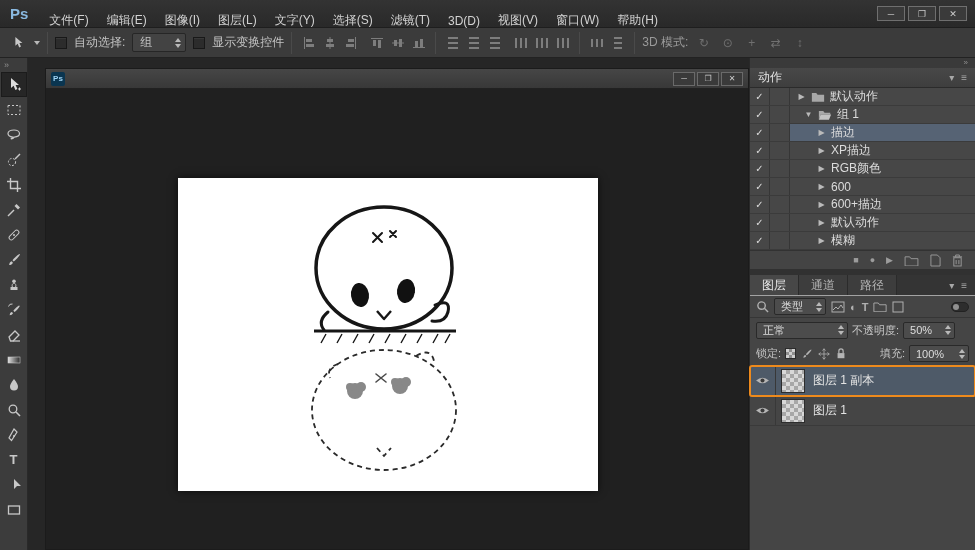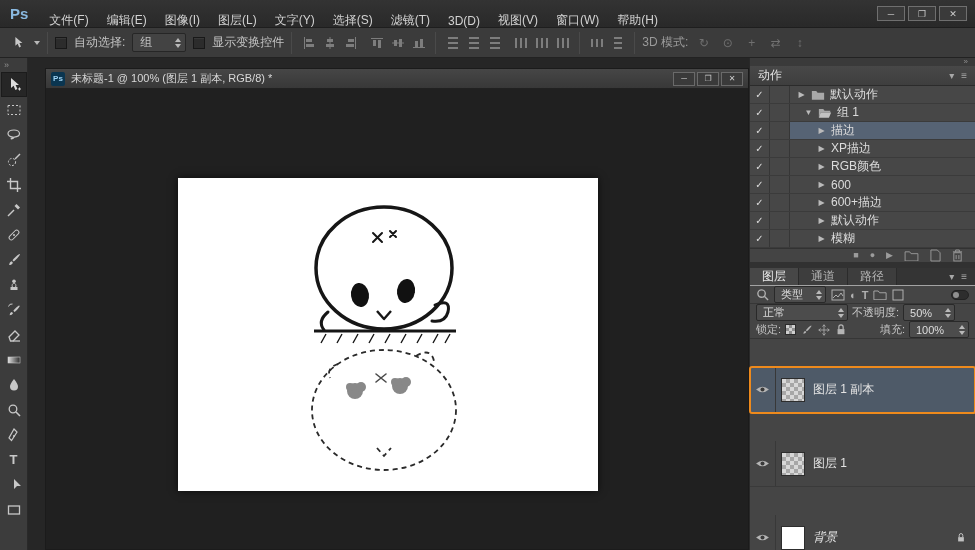--- a/index.html
+++ b/index.html
@@ -76,21 +76,21 @@
   .brow{height:24px;display:flex;align-items:center;gap:4px;padding:0 6px;background:#454545;}
   .lockrow{height:24px;display:flex;align-items:center;gap:4px;padding:0 6px;border-bottom:1px solid #363636;background:#454545;}
   .small-combo{height:17px;background:#4c4c4c;border:1px solid #292929;border-radius:2px;display:flex;align-items:center;gap:5px;padding:0 3px 0 6px;font-size:11px;color:#ddd;}
   .lbl{font-size:11px;color:#c6c6c6;white-space:nowrap;}
   .lock-icons{display:flex;gap:5px;align-items:center;}
   .mini-checker{width:11px;height:11px;background-color:#cfcfcf;background-image:linear-gradient(45deg,#8e8e8e 25%,transparent 25%,transparent 75%,#8e8e8e 75%),linear-gradient(45deg,#8e8e8e 25%,transparent 25%,transparent 75%,#8e8e8e 75%);background-size:6px 6px;background-position:0 0,3px 3px;border:1px solid #2c2c2c;}
   .switch{width:18px;height:10px;background:#2d2d2d;border:1px solid #222;border-radius:5px;margin-left:auto;position:relative;}
   .switch::after{content:"";position:absolute;left:1px;top:1px;width:6px;height:6px;background:#909090;border-radius:50%;}
 
   .layers-list{flex:1;background:#454545;display:flex;flex-direction:column;}
-  .lrow{height:46px;display:flex;align-items:center;border-bottom:1px solid #3a3a3a;background:#454545;position:relative;margin-top:28px;}
+  .lrow{height:30px;display:flex;align-items:center;border-bottom:1px solid #3a3a3a;background:#454545;position:relative;}
   .leye{width:26px;height:100%;display:flex;align-items:center;justify-content:center;border-right:1px solid #383838;flex:none;}
   .lthumb{width:24px;height:24px;margin-left:5px;border:1px solid #2d2d2d;flex:none;}
   .checker{background-color:#d8d8d8;background-image:linear-gradient(45deg,#a7a7a7 25%,transparent 25%,transparent 75%,#a7a7a7 75%),linear-gradient(45deg,#a7a7a7 25%,transparent 25%,transparent 75%,#a7a7a7 75%);background-size:8px 8px;background-position:0 0,4px 4px;}
   .thumb-white{background:#fff;}
   .lname{margin-left:8px;color:#e3e3e3;}
   .lrow.selected{background:#4e5a68;outline:2px solid #ee8a1c;outline-offset:-1px;border-radius:2px;z-index:2;}
   .llock{margin-left:auto;margin-right:9px;display:flex;align-items:center;}
 </style>
 </head>
 <body>
@@ -366,21 +366,20 @@
         <svg viewBox="0 0 16 16">
           <rect x="2.5" y="4" width="11" height="8" fill="none" stroke="#c8c8c8" stroke-width="1.3"></rect>
         </svg>
       </div>
   </div>
 
   <div class="doc-area">
     <div class="doc-window">
       <div class="doc-titlebar">
         <div class="doc-icon">Ps</div>
-        <span class="doc-title">未标题-1 @ 100% (图层 1 副本, RGB/8) *</span>
         <div class="doc-controls">
           <div class="doc-btn">─</div>
           <div class="doc-btn">❐</div>
           <div class="doc-btn">✕</div>
         </div>
       </div>
       <div class="canvas">
         <div class="artwork">
           <svg width="420" height="313" viewBox="0 0 420 313">
 
@@ -631,31 +630,15 @@
       <div class="lrow">
         <div class="leye">
           <svg width="15" height="11" viewBox="0 0 16 12">
               <path d="M1 6Q8 0 15 6 8 12 1 6Z" fill="#b5b5b5"></path>
               <circle cx="8" cy="6" r="2.2" fill="#3a3a3a"></circle>
             </svg>
         </div>
         <div class="lthumb checker"></div>
         <span class="lname">图层 1</span>
       </div>
-      <div class="lrow">
-        <div class="leye">
-          <svg width="15" height="11" viewBox="0 0 16 12">
-              <path d="M1 6Q8 0 15 6 8 12 1 6Z" fill="#b5b5b5"></path>
-              <circle cx="8" cy="6" r="2.2" fill="#3a3a3a"></circle>
-            </svg>
-        </div>
-        <div class="lthumb thumb-white"></div>
-        <span class="lname" style="font-style:italic">背景</span>
-        <span class="llock">
-          <svg width="10" height="11" viewBox="0 0 14 15">
-              <rect x="3" y="7" width="8" height="6" fill="#c0c0c0"></rect>
-              <path d="M4.5 7V4.5a2.5 2.5 0 015 0V7" fill="none" stroke="#c0c0c0" stroke-width="1.4"></path>
-            </svg>
-        </span>
-      </div>
     </div>
   </div>
 </div>
 
 </body></html>

